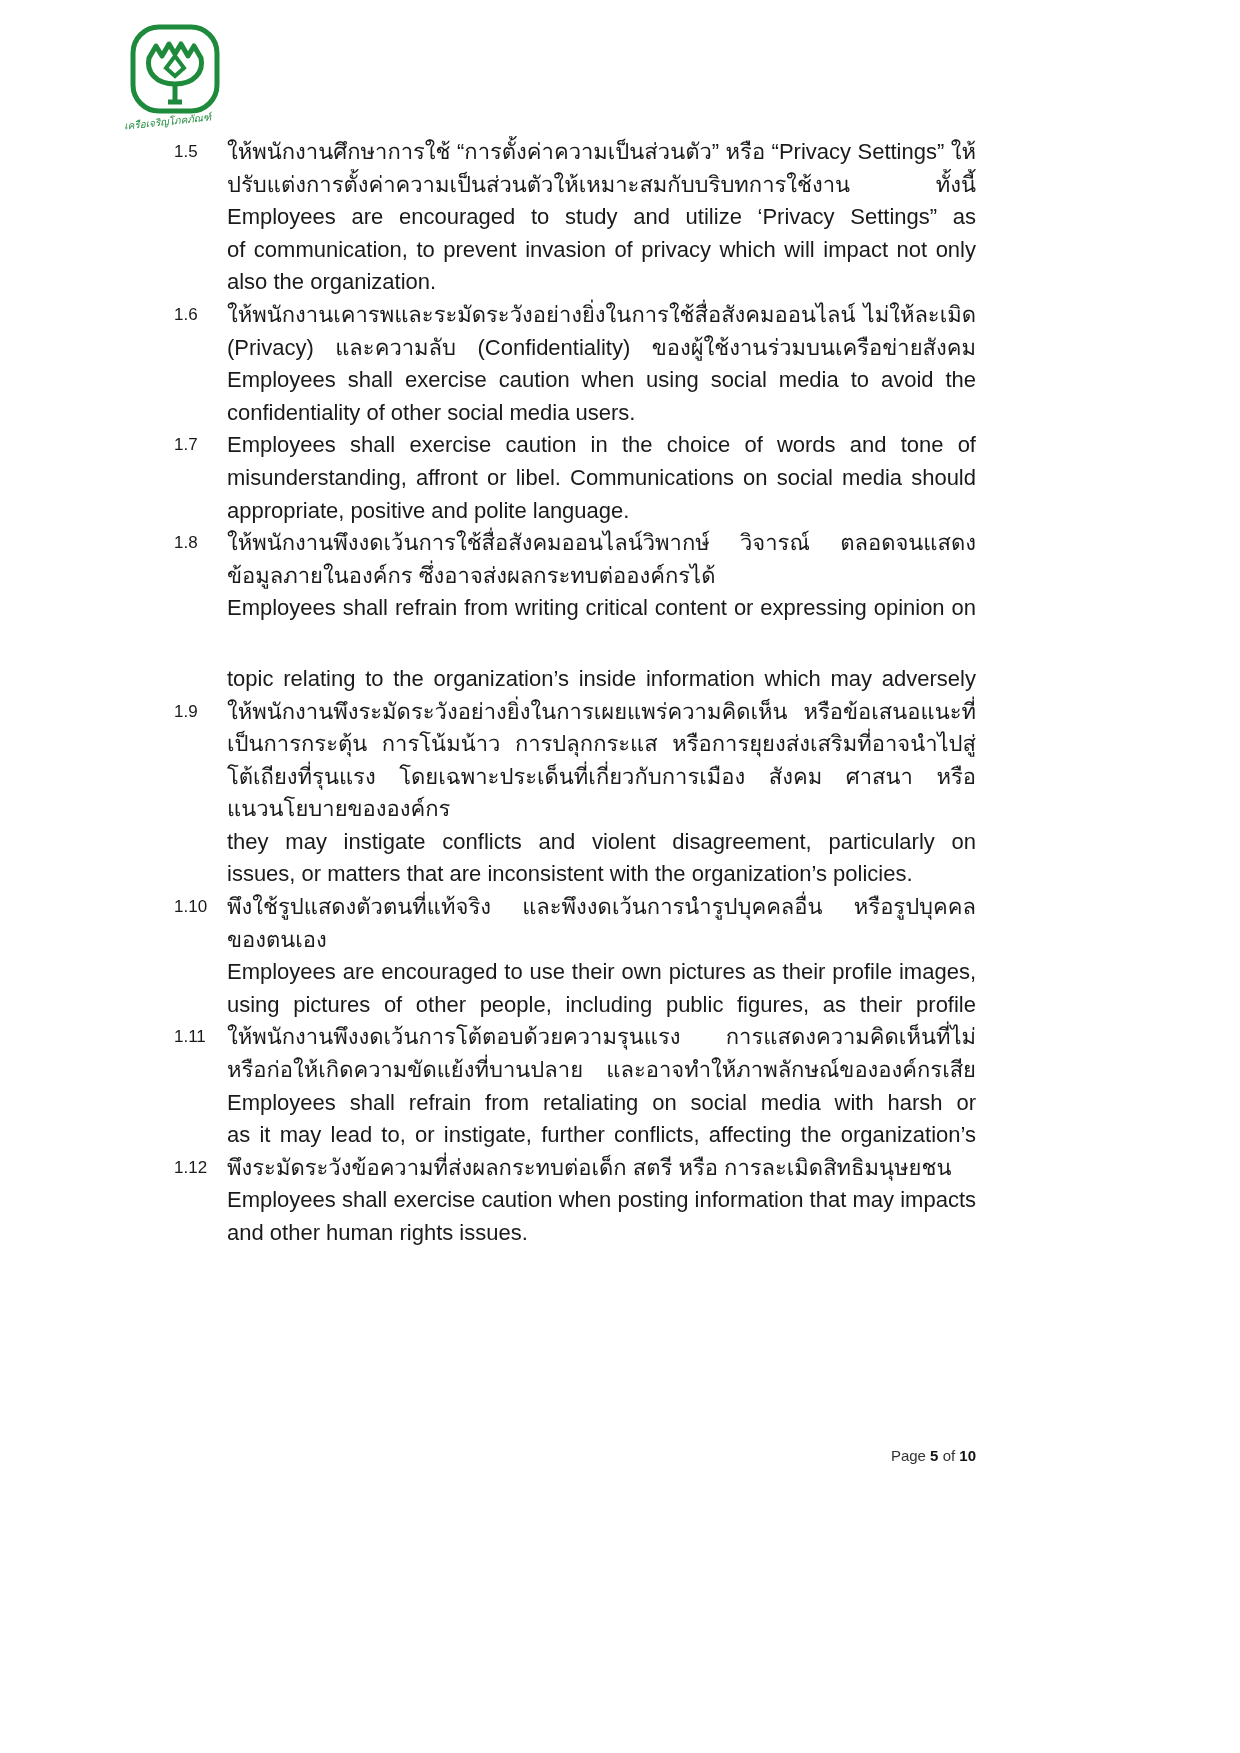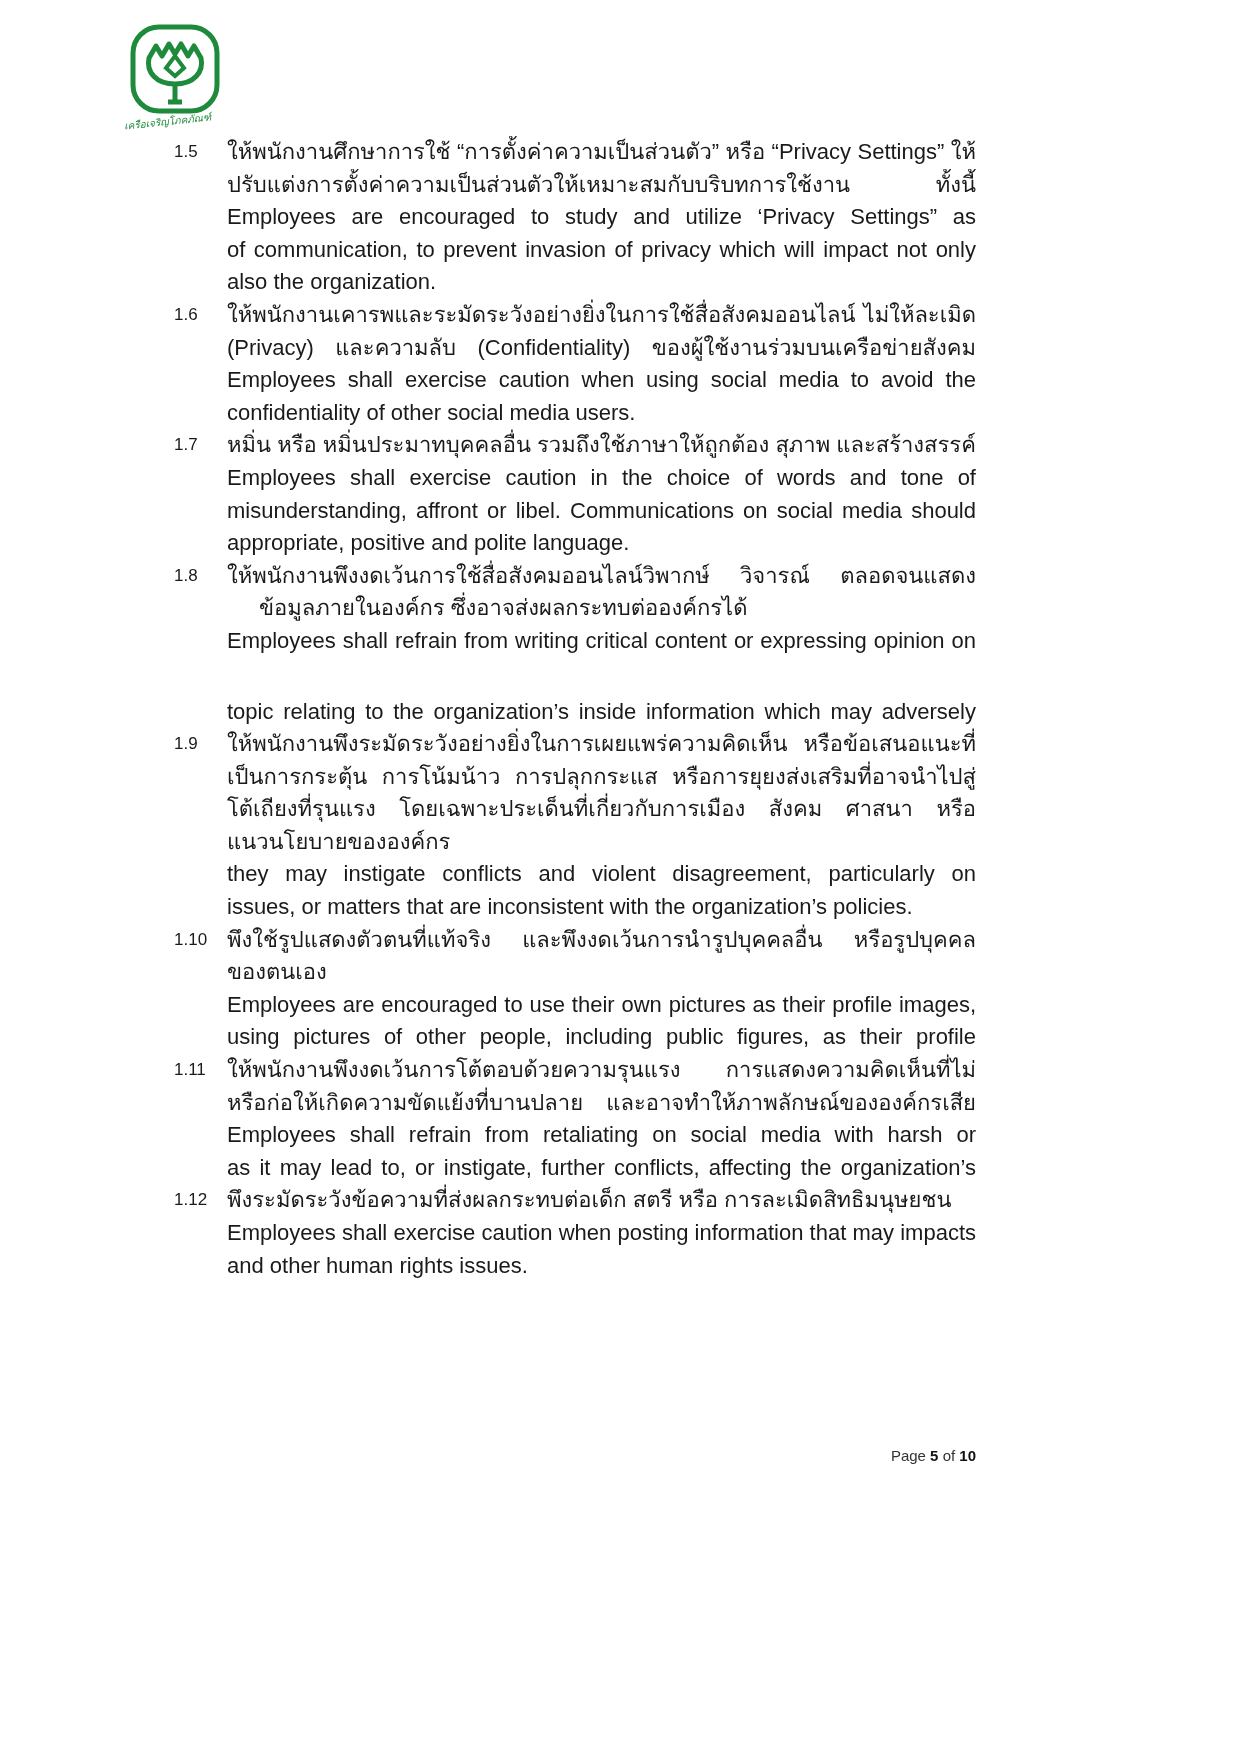--- a/index.html
+++ b/index.html
@@ -39,29 +39,28 @@
     </div>
     <div class="item">
       <div class="num">1.6</div>
       <div class="line" style="white-space: normal; overflow: hidden; height: 32.6px;">ให้พนักงานเคารพและระมัดระวังอย่างยิ่งในการใช้สื่อสังคมออนไลน์   ไม่ให้ละเมิดความเป็นส่วนตัว</div>
       <div class="line last" style="white-space: normal; overflow: hidden; height: 32.6px;">(Privacy) และความลับ (Confidentiality) ของผู้ใช้งานร่วมบนเครือข่ายสังคมออนไลน์</div>
       <div class="line" style="white-space: normal; overflow: hidden; height: 32.6px;">Employees shall exercise caution when using social media to avoid the violation of privacy and</div>
       <div class="line last" style="white-space: normal; overflow: hidden; height: 32.6px;">confidentiality of other social media users.</div>
     </div>
     <div class="item">
       <div class="num">1.7</div>
-      <div class="line last" style="white-space: normal; overflow: hidden; height: 32.6px;">หมิ่น หรือ หมิ่นประมาทบุคคลอื่น รวมถึงใช้ภาษาให้ถูกต้อง สุภาพ และสร้างสรรค์</div>
       <div class="line" style="white-space: normal; overflow: hidden; height: 32.6px;">Employees shall exercise caution in the choice of words and tone of communication to avoid the</div>
       <div class="line" style="white-space: normal; overflow: hidden; height: 32.6px;">misunderstanding, affront or libel. Communications on social media should be conducted with</div>
       <div class="line last" style="white-space: normal; overflow: hidden; height: 32.6px;">appropriate, positive and polite language.</div>
     </div>
     <div class="item">
       <div class="num">1.8</div>
       <div class="line" style="white-space: normal; overflow: hidden; height: 32.6px;">ให้พนักงานพึงงดเว้นการใช้สื่อสังคมออนไลน์วิพากษ์ วิจารณ์ ตลอดจนแสดงความคิดเห็นในเรื่องที่เป็น</div>
-      <div class="line last" style="white-space: normal; overflow: hidden; height: 32.6px; margin-left: 32px;">ข้อมูลภายในองค์กร ซึ่งอาจส่งผลกระทบต่อองค์กรได้</div>
+      <div class="line last" style="white-space: normal; overflow: hidden; height: 32.6px;">ข้อมูลภายในองค์กร ซึ่งอาจส่งผลกระทบต่อองค์กรได้</div>
       <div class="line" style="white-space: normal; overflow: hidden; height: 32.6px;">Employees shall refrain from writing critical content or expressing opinion on social media on the</div>
       <div class="line last" style="white-space: normal; overflow: hidden; height: 32.6px; margin-top: 38px;">topic relating to the organization’s inside information which may adversely affect the organization.</div>
     </div>
     <div class="item">
       <div class="num">1.9</div>
       <div class="line" style="white-space: normal; overflow: hidden; height: 32.6px;">ให้พนักงานพึงระมัดระวังอย่างยิ่งในการเผยแพร่ความคิดเห็น หรือข้อเสนอแนะที่ไม่สร้างสรรค์ เพราะอาจ</div>
       <div class="line" style="white-space: normal; overflow: hidden; height: 32.6px;">เป็นการกระตุ้น การโน้มน้าว การปลุกกระแส หรือการยุยงส่งเสริมที่อาจนำไปสู่ความขัดแย้งหรือการ</div>
       <div class="line" style="white-space: normal; overflow: hidden; height: 32.6px;">โต้เถียงที่รุนแรง โดยเฉพาะประเด็นที่เกี่ยวกับการเมือง สังคม ศาสนา หรือประเด็นที่ตรงข้ามกับ</div>
       <div class="line last" style="white-space: normal; overflow: hidden; height: 32.6px;">แนวนโยบายขององค์กร</div>
       <div class="line" style="white-space: normal; overflow: hidden; height: 32.6px;">they may instigate conflicts and violent disagreement, particularly on political, social and religious</div>

